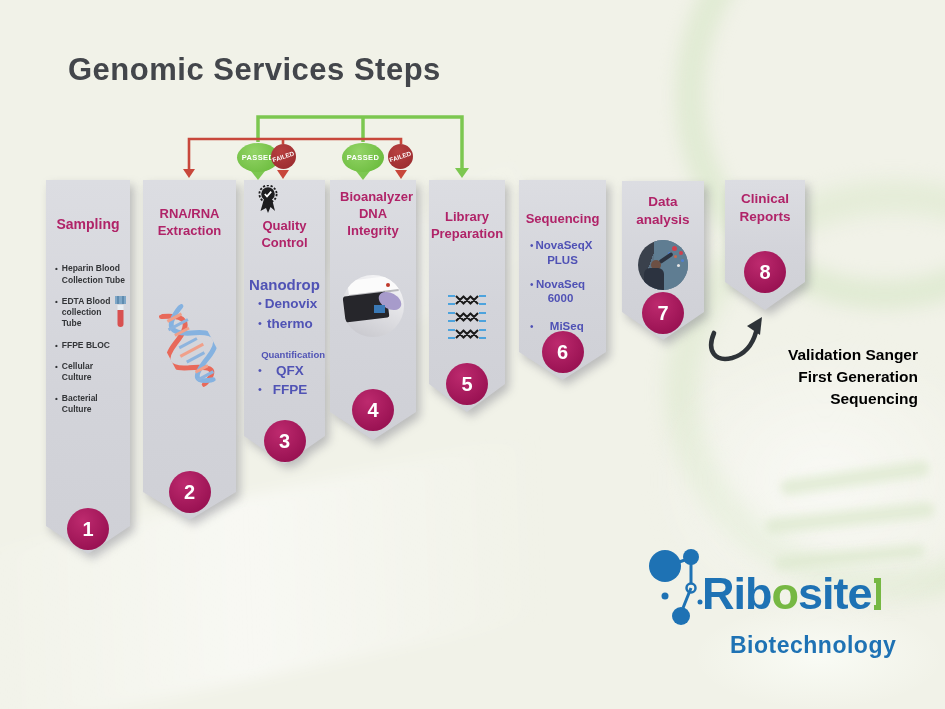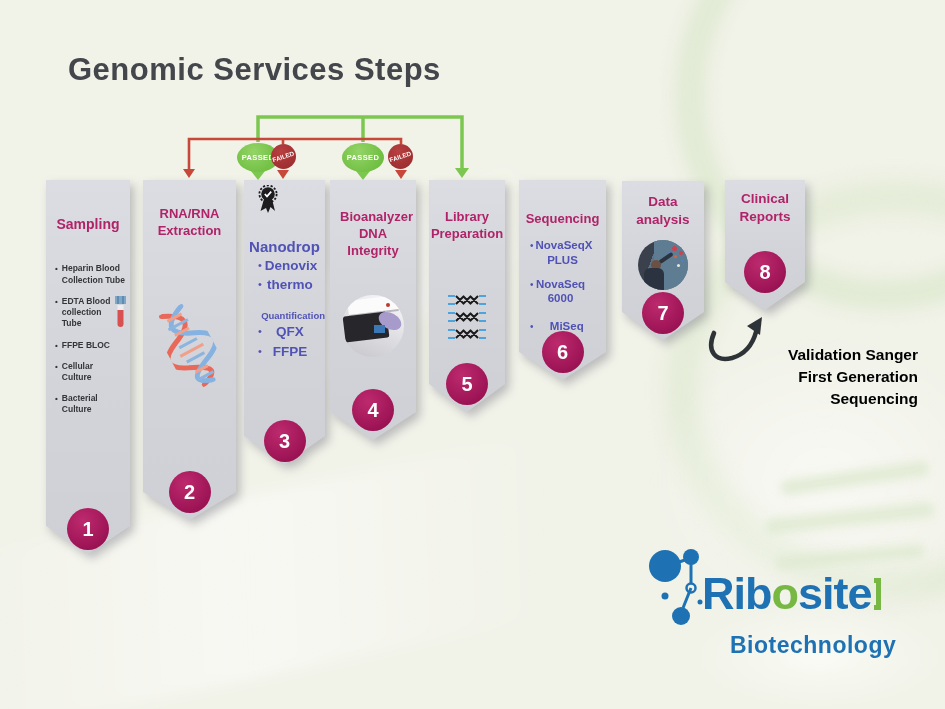--- a/index.html
+++ b/index.html
@@ -52,21 +52,21 @@
   .b4 { left:330px; top:180px; width:86px; height:260px; }
   .b5 { left:429px; top:180px; width:76px; height:232px; }
   .b6 { left:519px; top:180px; width:87px; height:200px; }
   .b7 { left:622px; top:181px; width:82px; height:159px; }
   .b8 { left:725px; top:180px; width:80px; height:130px;padding-left:38px; }
 
   .step-title { font-weight:700; color:#b02368; text-align:center; font-size:13px; line-height:1.32; }
   .b1 .step-title { font-size:14px; text-align:center; margin-top:35px; }
   .b2 .step-title { margin-top:25px; }
   .b3 .step-title { margin-top:4px; }
-  .b4 .step-title { margin-top:28px; }
+  .b4 .step-title { margin-top:8px; }
   .b5 .step-title { margin-top:28px; }
   .b6 .step-title { margin-top:30px; }
   .b7 .step-title { margin-top:12px; font-size:13.5px; }
   .b8 .step-title { margin-top:10px; font-size:13.5px; }
 
   .num { position:absolute; left:50%; transform:translateX(-50%); width:42px; height:42px;
     border-radius:50%; background:radial-gradient(circle at 38% 30%, #bd2a6e, #9a1253 75%);
     color:#fff; font-weight:700; font-size:20px; display:flex; align-items:center; justify-content:center;
     z-index:3; }
   .b1 .num { top:328px; } .b2 .num { top:291px; } .b3 .num { top:240px; } .b4 .num { top:209px; }
@@ -248,20 +248,21 @@
   <div class="banner-wrap b3">
     <div class="banner">
       <div class="medal-box">
         <svg width="22" height="28" viewBox="0 0 22 28">
           <polygon points="7,14 3.5,26 9,23 11,28 13.5,22 18,26 15,14" fill="#1d1d1f"></polygon>
           <circle cx="11" cy="9" r="8.6" fill="none" stroke="#1d1d1f" stroke-width="1.8" stroke-dasharray="2.2 1.7"></circle>
           <circle cx="11" cy="9" r="6.8" fill="#1d1d1f"></circle>
           <path d="M7.8,9 l2.2,2.4 l4.2,-4.8" fill="none" stroke="#fff" stroke-width="1.7"></path>
         </svg>
       </div>
+      <div class="step-title">Quality Control</div>
       <div class="qc-head1">Nanodrop</div>
       <div class="qc-item">
           <span class="qc-dot">•</span>
           <span class="qc-text">Denovix</span>
         </div>
       <div class="qc-item">
           <span class="qc-dot">•</span>
           <span class="qc-text">thermo</span>
         </div>
       <div class="qc-head2">Quantification</div>

